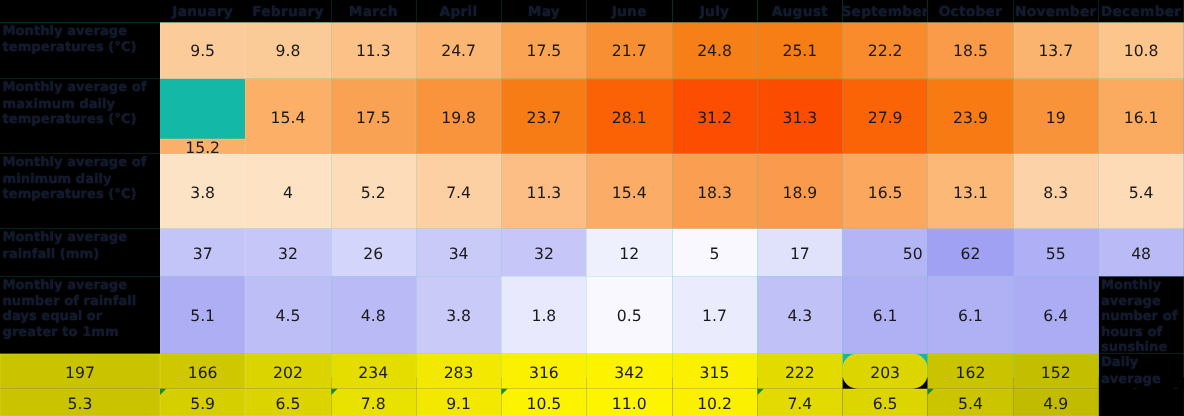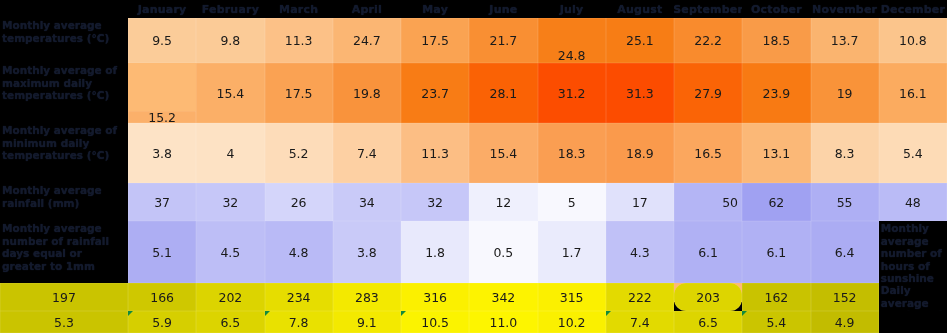--- a/index.html
+++ b/index.html
@@ -2,21 +2,21 @@
 <html><head>
 <meta charset="utf-8">
 <style>
   html,body{margin:0;padding:0;background:#000;}
   body{
     width:947px;height:333px;overflow:hidden;
     font-family:"DejaVu Sans","Liberation Sans",sans-serif;
     background:#000;
   }
   #sheet{
-    position:relative;width:947px;height:302px;background:#fdba74;
+    position:relative;width:947px;height:302px;background:#14b8a6;
     display:grid;
     grid-template-columns:128px repeat(12,1fr);
     grid-template-rows:18px 45px 60px 60px 38px 62px 28px 22px;
   }
   .hdr-corner{background:#000;}
   .col-head{
     background:#000;color:#121a2e;
     font-size:11px;font-weight:bold;
     display:flex;align-items:center;justify-content:center;
     text-shadow:0 0 1px #1b2238;
@@ -74,21 +74,21 @@
     </div>
     <div class="cell" style="background: rgb(251, 182, 115);">
       <span>24.7</span>
     </div>
     <div class="cell" style="background: rgb(250, 163, 82);">
       <span>17.5</span>
     </div>
     <div class="cell" style="background: rgb(249, 143, 51);">
       <span>21.7</span>
     </div>
-    <div class="cell" style="background: rgb(247, 127, 24); align-items: flex-end;">
+    <div class="cell" style="background: rgb(247, 127, 24);">
       <span>24.8</span>
     </div>
     <div class="cell" style="background: rgb(247, 125, 21);">
       <span>25.1</span>
     </div>
     <div class="cell" style="background: rgb(249, 139, 45);">
       <span>22.2</span>
     </div>
     <div class="cell" style="background: rgb(249, 155, 72);">
       <span>18.5</span>

